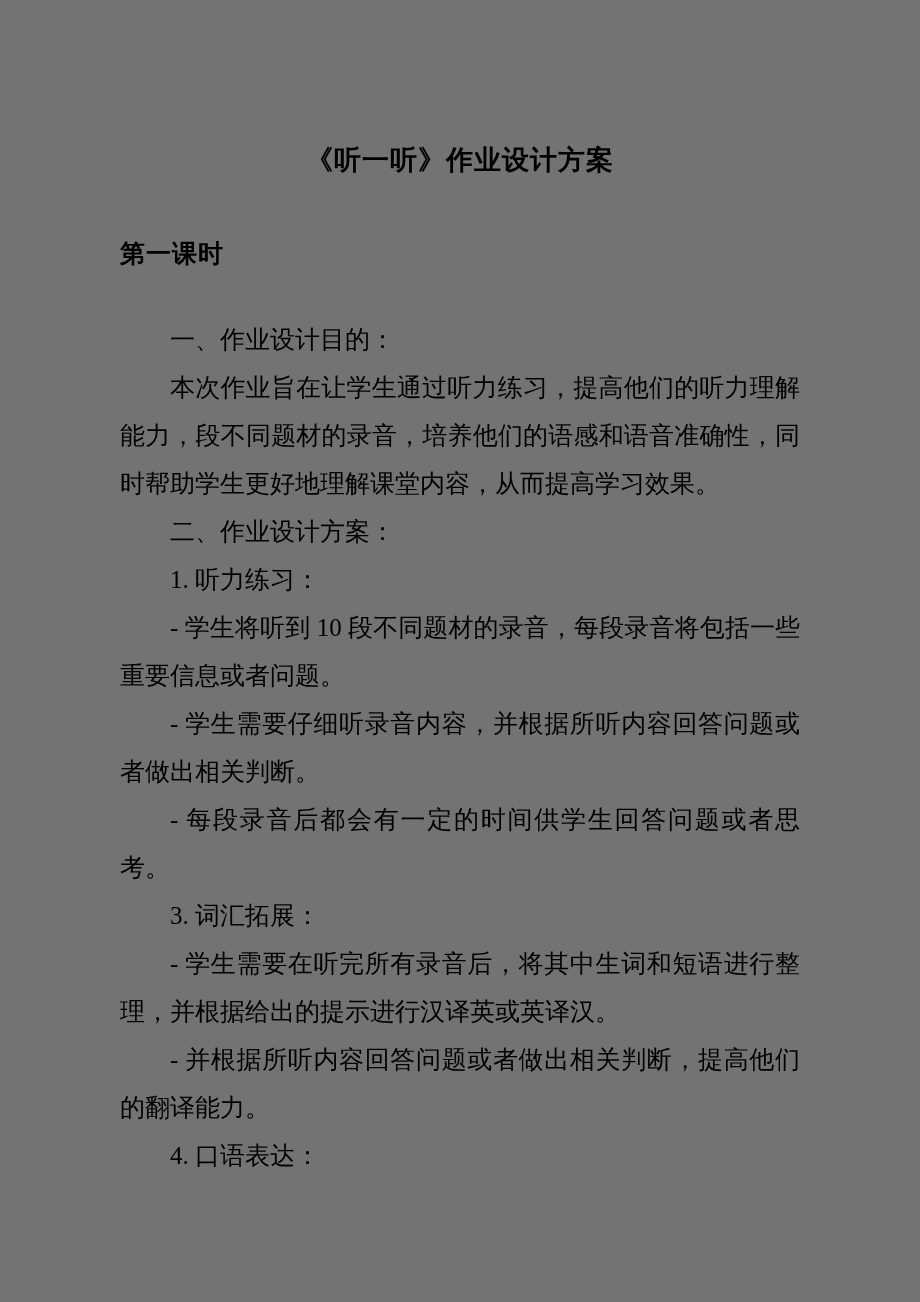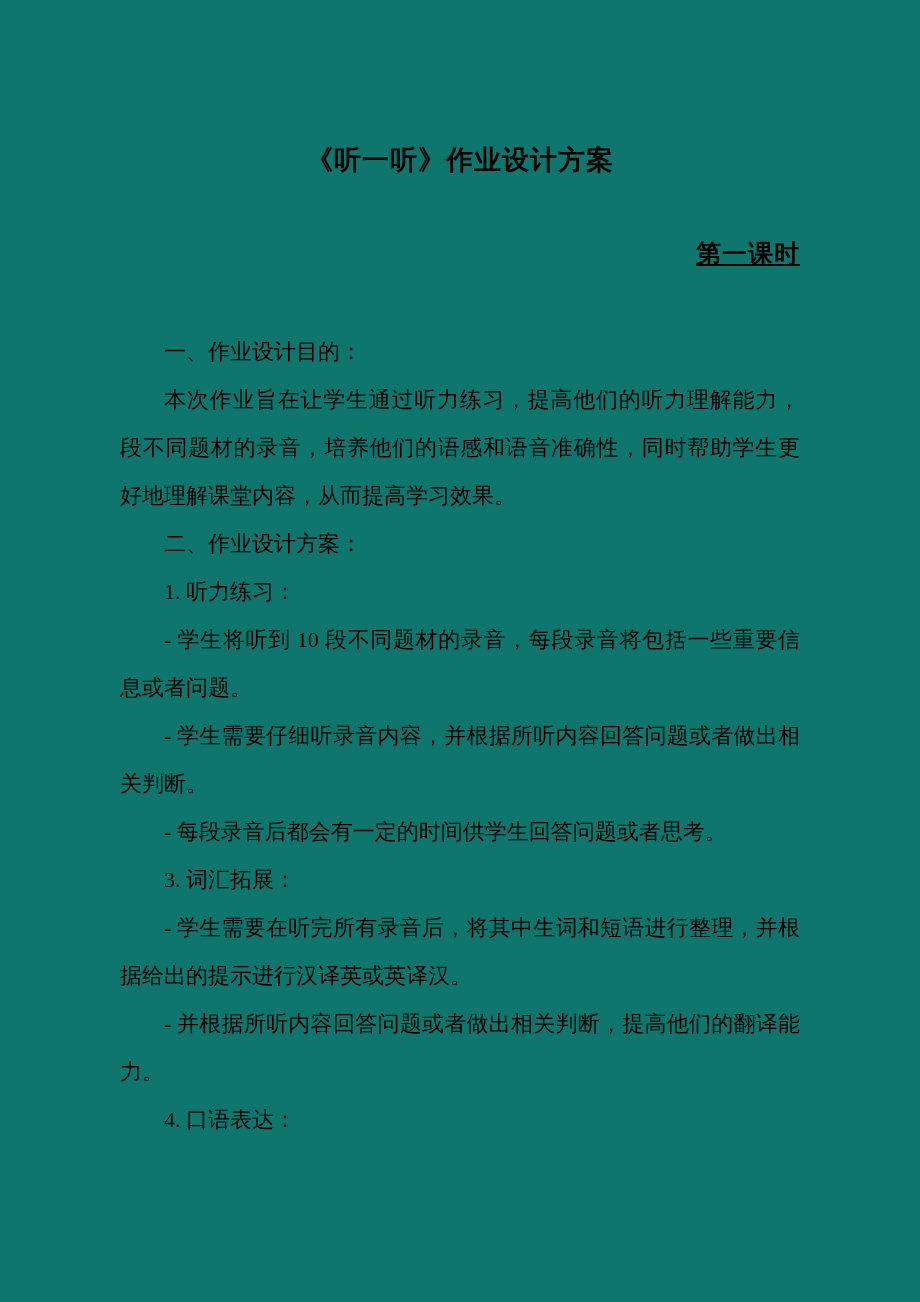--- a/index.html
+++ b/index.html
@@ -4,46 +4,45 @@
 <style>
   html, body {
     margin: 0;
     padding: 0;
     background: #ffffff;
   }
   .page {
     width: 920px;
     height: 1302px;
     margin: 0 auto;
-    background: #0f766e;
+    background: #737373;
     box-sizing: border-box;
     padding: 140px 120px 40px 120px;
     font-family: "Liberation Serif", "DejaVu Serif", serif;
     color: #000000;
     overflow: hidden;
   }
   .doc-title {
     text-align: center;
     font-size: 27px;
     font-weight: bold;
     line-height: 40px;
     margin: 0 0 56px 0;
     letter-spacing: 1px;
   }
   .section-heading {
-    text-align: right;
+    text-align: left;
     font-size: 25px;
     font-weight: bold;
     line-height: 36px;
-    margin: 0 0 56px 0;
+    margin: 0 0 44px 0;
     letter-spacing: 1px;
-    text-decoration: underline;
   }
   .para {
-    font-size: 22px;
+    font-size: 25px;
     line-height: 48px;
     text-align: justify;
     text-indent: 2em;
     margin: 0;
     word-break: break-all;
   }
 </style>
 </head>
 <body>
 

